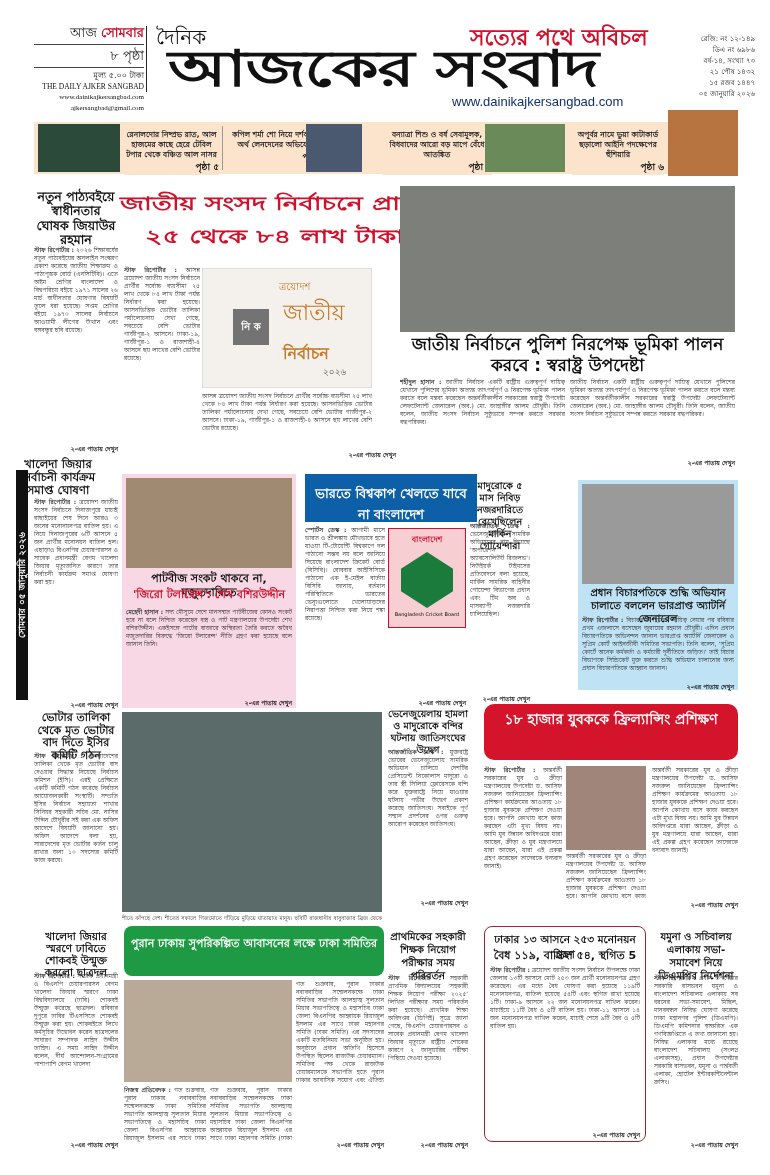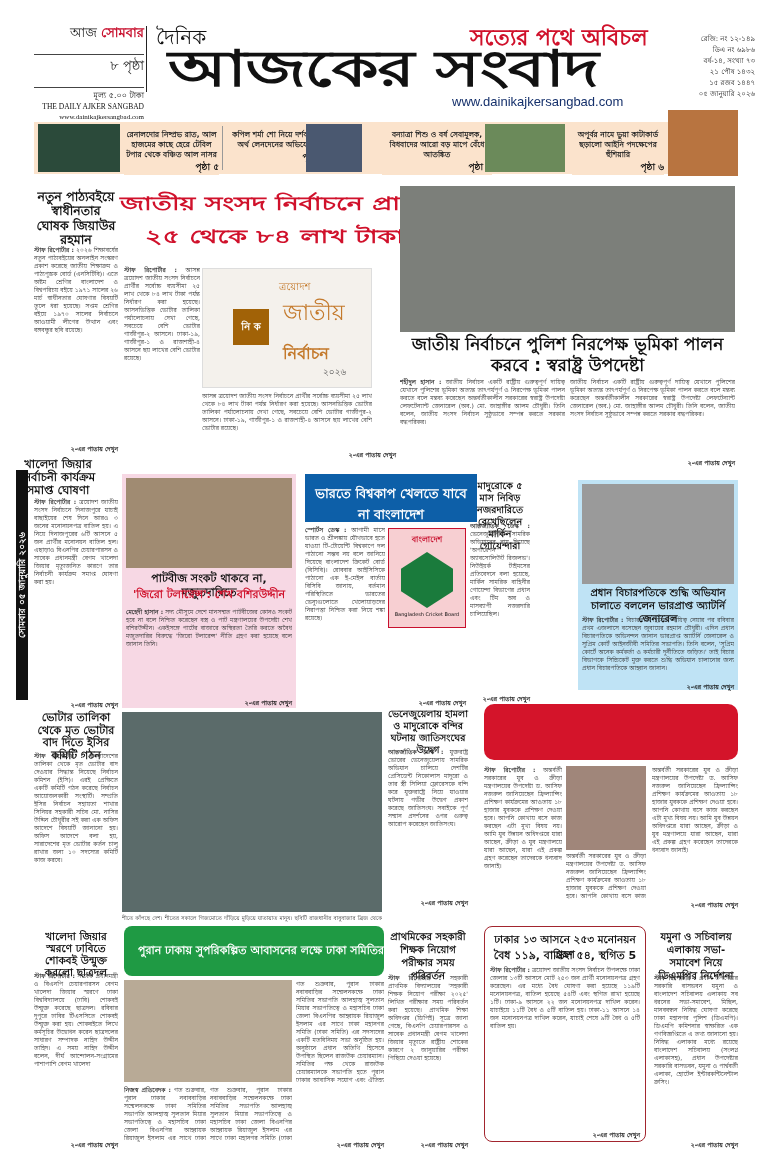--- a/index.html
+++ b/index.html
@@ -5,21 +5,21 @@
 *{box-sizing:border-box;margin:0;padding:0}
 body{width:770px;height:1175px;background:#fff;font-family:"DejaVu Sans",sans-serif;color:#111;position:relative;overflow:hidden}
 .abs{position:absolute}
 .txt{font-size:6px;line-height:8px;color:#333;text-align:justify;overflow:hidden}
 .hl{font-weight:bold;color:#111;text-align:center;line-height:1.15}
 .more{font-size:6px;color:#111;text-align:right;font-weight:bold}
 .photo{background:#8a8f96;overflow:hidden}
 .rule{background:#222}
 .mast-left{left:34px;top:24px;width:110px;text-align:right}
 .mast-left div{font-size:8px;line-height:11px;color:#111}
-.mast-left .big{font-size:13px;line-height:18px;border-bottom:1px solid #444;padding-bottom:12px;margin-bottom:2px}
+.mast-left .big{font-size:13px;line-height:18px;border-bottom:1px solid #444;padding-bottom:2px;margin-bottom:2px}
 .mast-left .red{color:#c8102e;font-weight:bold}
 .teaser{background:#fbe3cc}
 .teaser .t{font-size:7.5px;line-height:10px;text-align:center;font-weight:bold;color:#222}
 .teaser .pg{font-size:9px;font-weight:bold;text-align:right}
 .banner-red{color:#d0112b;font-weight:bold;text-align:center}
 .box-blue{background:#0d5fa8;color:#fff;font-weight:bold;text-align:center}
 .box-red{background:#d4142a;color:#fff;font-weight:bold;text-align:center;border-radius:10px}
 .box-green{background:#1f9a44;color:#fff;font-weight:bold;text-align:center;border-radius:8px}
 .box-pink{background:#f7d8e4}
 .box-lightblue{background:#bfe3f5}
@@ -77,21 +77,21 @@
 
 <div class="abs hl" style="left:34px;top:190px;width:84px;font-size:12.5px">নতুন পাঠ্যবইয়ে স্বাধীনতার ঘোষক জিয়াউর রহমান</div>
 <div class="abs txt" style="left:34px;top:246px;width:84px;height:200px"><b>স্টাফ রিপোর্টার :</b> <span>২০২৬ শিক্ষাবর্ষের নতুন পাঠ্যবইয়ের অনলাইন সংস্করণ প্রকাশ করেছে জাতীয় শিক্ষাক্রম ও পাঠ্যপুস্তক বোর্ড (এনসিটিবি)। এতে অষ্টম শ্রেণির বাংলাদেশ ও বিশ্বপরিচয় বইয়ে ১৯৭১ সালের ২৬ মার্চ স্বাধীনতার ঘোষণার বিষয়টি তুলে ধরা হয়েছে। সপ্তম শ্রেণির বইয়ে ১৯৭০ সালের নির্বাচনে আওয়ামী লীগের উত্থান এবং বঙ্গবন্ধুর ছবি রয়েছে।</span></div>
 <div class="abs more" style="left:34px;top:444px;width:84px">২-এর পাতায় দেখুন</div>
 
 <div class="abs banner-red" style="left:120px;top:193px;width:280px;font-size:18.5px;line-height:22px;white-space:nowrap;transform:scaleX(1.45);transform-origin:left">জাতীয় সংসদ নির্বাচনে প্রার্থীর সর্বোচ্চ ব্যয়সীমা</div>
 <div class="abs banner-red" style="left:145px;top:226px;width:250px;font-size:18.5px;line-height:22px;white-space:nowrap;transform:scaleX(1.45);transform-origin:left">২৫ থেকে ৮৪ লাখ টাকা, না মানলে জেল</div>
 
 <div class="abs txt" style="left:124px;top:266px;width:76px;height:180px"><b>স্টাফ রিপোর্টার :</b> <span>আসন্ন ত্রয়োদশ জাতীয় সংসদ নির্বাচনে প্রার্থীর সর্বোচ্চ ব্যয়সীমা ২৫ লাখ থেকে ৮৪ লাখ টাকা পর্যন্ত নির্ধারণ করা হয়েছে। আসনভিত্তিক ভোটার তালিকা পর্যালোচনায় দেখা গেছে, সবচেয়ে বেশি ভোটার গাজীপুর-২ আসনে। ঢাকা-১৯, গাজীপুর-১ ও রাজশাহী-৪ আসনে ছয় লাখের বেশি ভোটার রয়েছে।</span></div>
 <div class="abs" style="left:202px;top:268px;width:170px;height:120px;background:#f4f1ec;border:1px solid #ddd">
-  <div style="position:absolute;left:30px;top:40px;width:36px;height:36px;background:#a16207;color:#fff;font-size:10px;font-weight:bold;text-align:center;line-height:36px">নি ক</div>
+  <div style="position:absolute;left:30px;top:40px;width:36px;height:36px;background:#737373;color:#fff;font-size:10px;font-weight:bold;text-align:center;line-height:36px">নি ক</div>
   <div style="position:absolute;left:76px;top:10px;font-size:10px;color:#c47a2c">ত্রয়োদশ</div>
   <div style="position:absolute;left:80px;top:26px;font-size:22px;color:#c47a2c;font-weight:normal">জাতীয়</div>
   <div style="position:absolute;left:80px;top:72px;font-size:16px;color:#c47a2c;font-weight:bold">নির্বাচন</div>
   <div style="position:absolute;left:120px;top:96px;font-size:9px;color:#555">২০২৬</div>
 </div>
 <div class="abs txt" style="left:202px;top:392px;width:170px;height:54px">আসন্ন ত্রয়োদশ জাতীয় সংসদ নির্বাচনে প্রার্থীর সর্বোচ্চ ব্যয়সীমা ২৫ লাখ থেকে ৮৪ লাখ টাকা পর্যন্ত নির্ধারণ করা হয়েছে। আসনভিত্তিক ভোটার তালিকা পর্যালোচনায় দেখা গেছে, সবচেয়ে বেশি ভোটার গাজীপুর-২ আসনে। ঢাকা-১৯, গাজীপুর-১ ও রাজশাহী-৪ আসনে ছয় লাখের বেশি ভোটার রয়েছে।</div>
 <div class="abs txt" style="left:306px;top:266px;width:0;height:0"></div>
 <div class="abs txt" style="left:375px;top:266px;width:0"></div>
 <div class="abs txt" style="left:318px;top:394px;width:0"></div>
 <div class="abs txt" style="left:345px;top:266px;width:50px;height:0"></div>
@@ -143,32 +143,33 @@
 <div class="abs txt" style="left:34px;top:752px;width:84px;height:150px"><b>স্টাফ রিপোর্টার :</b> <span>বাংলাদেশের তালিকা থেকে মৃত ভোটার বাদ দেওয়ার সিদ্ধান্ত নিয়েছে নির্বাচন কমিশন (ইসি)। এরই প্রেক্ষিতে একটি কমিটি গঠন করেছে নির্বাচন আয়োজনকারী সংস্থাটি। সম্প্রতি ইসির নির্বাচন সহায়তা শাখার সিনিয়র সহকারী সচিব মো. নাসির উদ্দিন চৌধুরীর সই করা এক অফিস আদেশে বিষয়টি জানানো হয়। অফিস আদেশে বলা হয়, সারাদেশের মৃত ভোটার কর্তন চালু রাখার জন্য ১০ সদস্যের কমিটি কাজ করবে।</span></div>
 
 <div class="abs photo" style="left:122px;top:712px;width:260px;height:200px;background:#5b6b6a"></div>
 <div class="abs txt" style="left:122px;top:914px;width:260px;height:10px;font-size:5.5px">শীতে কাঁপছে দেশ। শীতের সকালে গিজমোতে দাঁড়িয়ে মুড়িয়ে যাতায়াত মানুষ। ছবিটি রাজধানীর বাবুবাজার ব্রিজ থেকে তোলা।</div>
 
 <div class="abs hl" style="left:388px;top:708px;width:80px;font-size:9.5px;line-height:12px">ভেনেজুয়েলায় হামলা ও মাদুরোকে বন্দির ঘটনায় জাতিসংঘের উদ্বেগ</div>
 <div class="abs txt" style="left:388px;top:748px;width:80px;height:148px"><b>আন্তর্জাতিক ডেস্ক :</b> <span>যুক্তরাষ্ট্র ভোরের ভেনেজুয়েলায় সামরিক অভিযান চালিয়ে দেশটির প্রেসিডেন্ট নিকোলাস মাদুরো ও তার স্ত্রী সিলিয়া ফ্লোরেসকে বন্দি করে যুক্তরাষ্ট্রে নিয়ে যাওয়ার ঘটনায় গভীর উদ্বেগ প্রকাশ করেছে জাতিসংঘ। সবাইকে পূর্ণ সম্মান প্রদর্শনের ওপর গুরুত্ব আরোপ করেছেন জাতিসংঘ।</span></div>
 <div class="abs more" style="left:388px;top:898px;width:80px">২-এর পাতায় দেখুন</div>
 
 <div class="abs box-red" style="left:484px;top:704px;width:254px;height:56px;padding:4px">
+  <div style="font-size:14px;line-height:23px">১৮ হাজার যুবককে ফ্রিল্যান্সিং প্রশিক্ষণ</div>
 </div>
 <div class="abs txt" style="left:484px;top:766px;width:78px;height:134px"><b>স্টাফ রিপোর্টার :</b> <span>অন্তর্বর্তী সরকারের যুব ও ক্রীড়া মন্ত্রণালয়ের উপদেষ্টা ড. আসিফ নজরুল জানিয়েছেন ফ্রিল্যান্সিং প্রশিক্ষণ কার্যক্রমের আওতায় ১৮ হাজার যুবককে প্রশিক্ষণ দেওয়া হবে। আপনি কোথায় বসে কাজ করছেন এটা মুখ্য বিষয় নয়। আমি যুব উন্নয়ন অধিদপ্তরে যারা আছেন, ক্রীড়া ও যুব মন্ত্রণালয়ে যারা আছেন, যারা এই প্রকল্প গ্রহণ করেছেন তাদেরকে ধন্যবাদ জানাই।</span></div>
 <div class="abs photo" style="left:566px;top:766px;width:80px;height:84px;background:#a0867a"></div>
 <div class="abs txt" style="left:566px;top:852px;width:80px;height:48px">অন্তর্বর্তী সরকারের যুব ও ক্রীড়া মন্ত্রণালয়ের উপদেষ্টা ড. আসিফ নজরুল জানিয়েছেন ফ্রিল্যান্সিং প্রশিক্ষণ কার্যক্রমের আওতায় ১৮ হাজার যুবককে প্রশিক্ষণ দেওয়া হবে। আপনি কোথায় বসে কাজ করছেন এটা মুখ্য বিষয় নয়। আমি যুব উন্নয়ন অধিদপ্তরে যারা আছেন, ক্রীড়া ও যুব মন্ত্রণালয়ে যারা আছেন, যারা এই প্রকল্প গ্রহণ করেছেন তাদেরকে ধন্যবাদ জানাই।</div>
 <div class="abs txt" style="left:652px;top:766px;width:86px;height:134px">অন্তর্বর্তী সরকারের যুব ও ক্রীড়া মন্ত্রণালয়ের উপদেষ্টা ড. আসিফ নজরুল জানিয়েছেন ফ্রিল্যান্সিং প্রশিক্ষণ কার্যক্রমের আওতায় ১৮ হাজার যুবককে প্রশিক্ষণ দেওয়া হবে। আপনি কোথায় বসে কাজ করছেন এটা মুখ্য বিষয় নয়। আমি যুব উন্নয়ন অধিদপ্তরে যারা আছেন, ক্রীড়া ও যুব মন্ত্রণালয়ে যারা আছেন, যারা এই প্রকল্প গ্রহণ করেছেন তাদেরকে ধন্যবাদ জানাই।</div>
 <div class="abs more" style="left:652px;top:900px;width:86px">২-এর পাতায় দেখুন</div>
 
 <div class="abs hl" style="left:34px;top:930px;width:84px;font-size:10.5px">খালেদা জিয়ার স্মরণে ঢাবিতে শোকবই উন্মুক্ত করলো ছাত্রদল</div>
 <div class="abs txt" style="left:34px;top:972px;width:84px;height:170px"><b>স্টাফ রিপোর্টার :</b> <span>সাবেক প্রধানমন্ত্রী ও বিএনপি চেয়ারপারসন বেগম খালেদা জিয়ার স্মরণে ঢাকা বিশ্ববিদ্যালয়ে (ঢাবি) শোকবই উন্মুক্ত করেছে ছাত্রদল। রবিবার দুপুরে ঢাবির টিএসসিতে শোকবই উন্মুক্ত করা হয়। শোকবইতে লিখে কর্মসূচির উদ্বোধন করেন ছাত্রদলের সাধারণ সম্পাদক নাহিদ উদ্দীন তাহিদ। এ সময় নাহিদ উদ্দীন বলেন, দীর্ঘ আন্দোলন-সংগ্রামের পাশাপাশি বেগম খালেদা</span></div>
 <div class="abs more" style="left:34px;top:1140px;width:84px">২-এর পাতায় দেখুন</div>
 
-<div class="abs box-green" style="left:124px;top:926px;width:260px;height:50px;padding:14px">
+<div class="abs box-green" style="left:124px;top:926px;width:260px;height:50px;padding:7px">
   <div style="font-size:11px;line-height:21px;white-space:nowrap">পুরান ঢাকায় সুপরিকল্পিত আবাসনের লক্ষে ঢাকা সমিতির</div>
 </div>
 <div class="abs photo" style="left:124px;top:980px;width:168px;height:102px;background:#b8aa96"></div>
 <div class="abs txt" style="left:296px;top:980px;width:88px;height:102px">গত শুক্রবার, পুরান ঢাকার নবাববাড়ির সম্মেলনকক্ষে ঢাকা সমিতির সভাপতি আলহাজ্ব সুলতান মিয়ার সভাপতিত্বে ও মহাসচিব ঢাকা জেলা বিএনপির আহ্বায়ক রিয়াজুল ইসলাম এর সাথে ঢাকা মহানগর সমিতি (ঢাকা সমিতি) এর সদস্যদের একটি মতবিনিময় সভা অনুষ্ঠিত হয়। অনুষ্ঠানে প্রধান অতিথি হিসেবে উপস্থিত ছিলেন রাজউক চেয়ারম্যান। সমিতির পক্ষ থেকে রাজউক চেয়ারম্যানকে সভাপতি হতে পুরান ঢাকার আবাসিক সুযোগ এবং ঐতিহ্য সংরক্ষণের প্রস্তাব তুলে ধরা হয়। তিনি আরও বলেন,</div>
 <div class="abs txt" style="left:124px;top:1086px;width:82px;height:56px"><b>নিজস্ব প্রতিবেদক :</b> <span>গত শুক্রবার, পুরান ঢাকার নবাববাড়ির সম্মেলনকক্ষে ঢাকা সমিতির সভাপতি আলহাজ্ব সুলতান মিয়ার সভাপতিত্বে ও মহাসচিব ঢাকা জেলা বিএনপির আহ্বায়ক রিয়াজুল ইসলাম এর সাথে ঢাকা মহানগর সমিতি (ঢাকা সমিতি) এর সদস্যদের একটি মতবিনিময় সভা অনুষ্ঠিত হয়। অনুষ্ঠানে প্রধান অতিথি হিসেবে উপস্থিত ছিলেন রাজউক চেয়ারম্যান। সমিতির পক্ষ থেকে রাজউক চেয়ারম্যানকে সভাপতি হতে পুরান ঢাকার আবাসিক সুযোগ এবং ঐতিহ্য সংরক্ষণের প্রস্তাব তুলে ধরা হয়। তিনি আরও বলেন,</span></div>
 <div class="abs txt" style="left:210px;top:1086px;width:82px;height:56px">গত শুক্রবার, পুরান ঢাকার নবাববাড়ির সম্মেলনকক্ষে ঢাকা সমিতির সভাপতি আলহাজ্ব সুলতান মিয়ার সভাপতিত্বে ও মহাসচিব ঢাকা জেলা বিএনপির আহ্বায়ক রিয়াজুল ইসলাম এর সাথে ঢাকা মহানগর সমিতি (ঢাকা সমিতি) এর সদস্যদের একটি মতবিনিময় সভা অনুষ্ঠিত হয়। অনুষ্ঠানে প্রধান অতিথি হিসেবে উপস্থিত ছিলেন রাজউক চেয়ারম্যান। সমিতির পক্ষ থেকে রাজউক চেয়ারম্যানকে সভাপতি হতে পুরান ঢাকার আবাসিক সুযোগ এবং ঐতিহ্য সংরক্ষণের প্রস্তাব তুলে ধরা হয়। তিনি আরও বলেন,</div>
 <div class="abs more" style="left:296px;top:1140px;width:88px">২-এর পাতায় দেখুন</div>
 
 <div class="abs hl" style="left:388px;top:930px;width:80px;font-size:10px;line-height:13px">প্রাথমিকের সহকারী শিক্ষক নিয়োগ পরীক্ষার সময় পরিবর্তন</div>
 <div class="abs txt" style="left:388px;top:974px;width:80px;height:164px"><b>স্টাফ রিপোর্টার :</b> <span>সহকারী প্রাথমিক বিদ্যালয়ের 'সহকারী শিক্ষক নিয়োগ পরীক্ষা ২০২৫' লিখিত পরীক্ষার সময় পরিবর্তন করা হয়েছে। প্রাথমিক শিক্ষা অধিদপ্তর (ডিপিই) সূত্রে জানা গেছে, বিএনপি চেয়ারপারসন ও সাবেক প্রধানমন্ত্রী বেগম খালেদা জিয়ার মৃত্যুতে রাষ্ট্রীয় শোকের কারণে ২ জানুয়ারির পরীক্ষা পিছিয়ে দেওয়া হয়েছে।</span></div>

